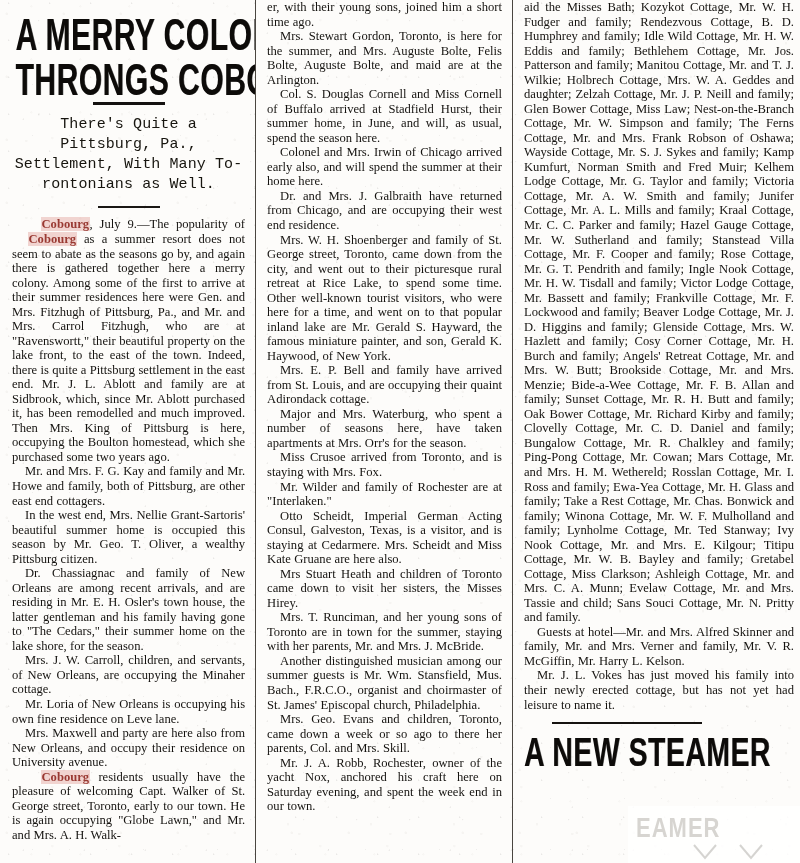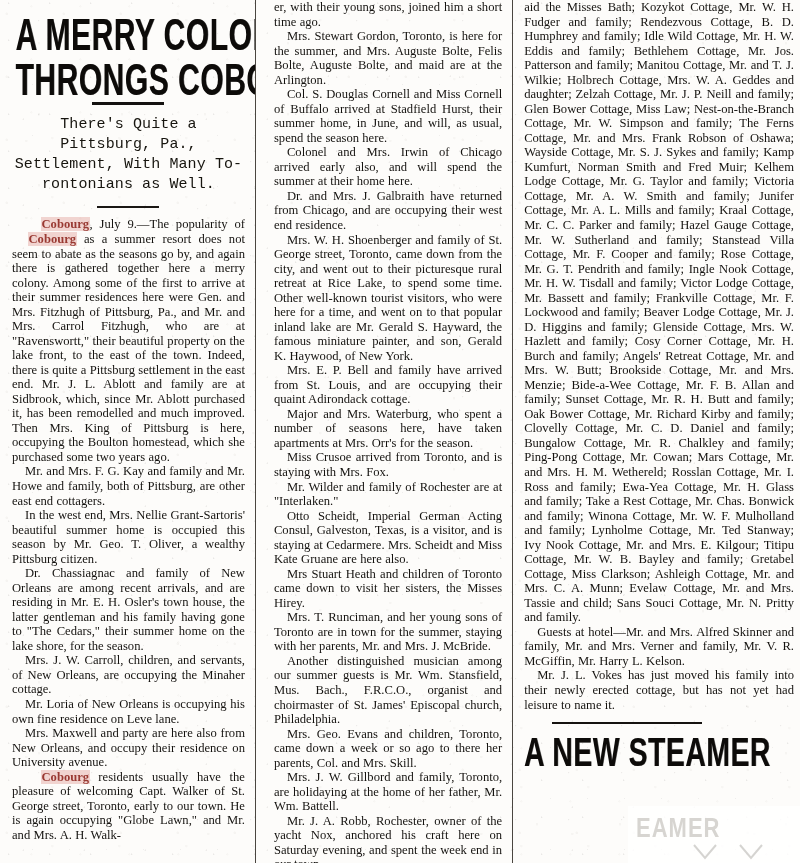--- a/index.html
+++ b/index.html
@@ -32,21 +32,21 @@
     height: 863px;
     box-sizing: border-box;
   }
 
   .col {
     box-sizing: border-box;
     overflow: hidden;
     position: relative;
   }
   .col-1 { width: 268px; padding: 4px 10px 0 12px; }
-  .col-2 { width: 270px; padding: 0 10px 0 18px; border-left: 1px solid #4a4640; }
+  .col-2 { width: 270px; padding: 0 10px 0 11px; border-left: 1px solid #4a4640; }
   .col-3 { width: 303px; padding: 0 6px 0 11px; border-left: 1px solid #4a4640; }
 
   
   .headline {
     font-family: "Liberation Sans", sans-serif;
     font-weight: 700;
     color: #0d0b09;
     text-align: center;
     line-height: 0.94;
     letter-spacing: 0.5px;
@@ -227,21 +227,20 @@
         <p>Mrs. W. H. Shoenberger and family of St. George street, Toronto, came down from the city, and went out to their picturesque rural retreat at Rice Lake, to spend some time. Other well-known tourist visitors, who were here for a time, and went on to that popular inland lake are Mr. Gerald S. Hayward, the famous miniature painter, and son, Gerald K. Haywood, of New York.</p>
         <p>Mrs. E. P. Bell and family have arrived from St. Louis, and are occupying their quaint Adirondack cottage.</p>
         <p>Major and Mrs. Waterburg, who spent a number of seasons here, have taken apartments at Mrs. Orr's for the season.</p>
         <p>Miss Crusoe arrived from Toronto, and is staying with Mrs. Fox.</p>
         <p>Mr. Wilder and family of Rochester are at "Interlaken."</p>
         <p>Otto Scheidt, Imperial German Acting Consul, Galveston, Texas, is a visitor, and is staying at Cedarmere. Mrs. Scheidt and Miss Kate Gruane are here also.</p>
         <p>Mrs Stuart Heath and children of Toronto came down to visit her sisters, the Misses Hirey.</p>
         <p>Mrs. T. Runciman, and her young sons of Toronto are in town for the summer, staying with her parents, Mr. and Mrs. J. McBride.</p>
         <p>Another distinguished musician among our summer guests is Mr. Wm. Stansfield, Mus. Bach., F.R.C.O., organist and choirmaster of St. James' Episcopal church, Philadelphia.</p>
         <p>Mrs. Geo. Evans and children, Toronto, came down a week or so ago to there her parents, Col. and Mrs. Skill.</p>
-        <p>Mrs. J. W. Gillbord and family, Toronto, are holidaying at the home of her father, Mr. Wm. Battell.</p>
         <p>Mr. J. A. Robb, Rochester, owner of the yacht Nox, anchored his craft here on Saturday evening, and spent the week end in our town.</p>
       </div>
     </div>
 
     <div class="col col-3">
       <div class="body-text">
         <p class="noindent">aid the Misses Bath; Kozykot Cottage, Mr. W. H. Fudger and family; Rendezvous Cottage, B. D. Humphrey and family; Idle Wild Cottage, Mr. H. W. Eddis and family; Bethlehem Cottage, Mr. Jos. Patterson and family; Manitou Cottage, Mr. and T. J. Wilkie; Holbrech Cottage, Mrs. W. A. Geddes and daughter; Zelzah Cottage, Mr. J. P. Neill and family; Glen Bower Cottage, Miss Law; Nest-on-the-Branch Cottage, Mr. W. Simpson and family; The Ferns Cottage, Mr. and Mrs. Frank Robson of Oshawa; Wayside Cottage, Mr. S. J. Sykes and family; Kamp Kumfurt, Norman Smith and Fred Muir; Kelhem Lodge Cottage, Mr. G. Taylor and family; Victoria Cottage, Mr. A. W. Smith and family; Junifer Cottage, Mr. A. L. Mills and family; Kraal Cottage, Mr. C. C. Parker and family; Hazel Gauge Cottage, Mr. W. Sutherland and family; Stanstead Villa Cottage, Mr. F. Cooper and family; Rose Cottage, Mr. G. T. Pendrith and family; Ingle Nook Cottage, Mr. H. W. Tisdall and family; Victor Lodge Cottage, Mr. Bassett and family; Frankville Cottage, Mr. F. Lockwood and family; Beaver Lodge Cottage, Mr. J. D. Higgins and family; Glenside Cottage, Mrs. W. Hazlett and family; Cosy Corner Cottage, Mr. H. Burch and family; Angels' Retreat Cottage, Mr. and Mrs. W. Butt; Brookside Cottage, Mr. and Mrs. Menzie; Bide-a-Wee Cottage, Mr. F. B. Allan and family; Sunset Cottage, Mr. R. H. Butt and family; Oak Bower Cottage, Mr. Richard Kirby and family; Clovelly Cottage, Mr. C. D. Daniel and family; Bungalow Cottage, Mr. R. Chalkley and family; Ping-Pong Cottage, Mr. Cowan; Mars Cottage, Mr. and Mrs. H. M. Wethereld; Rosslan Cottage, Mr. I. Ross and family; Ewa-Yea Cottage, Mr. H. Glass and family; Take a Rest Cottage, Mr. Chas. Bonwick and family; Winona Cottage, Mr. W. F. Mulholland and family; Lynholme Cottage, Mr. Ted Stanway; Ivy Nook Cottage, Mr. and Mrs. E. Kilgour; Titipu Cottage, Mr. W. B. Bayley and family; Gretabel Cottage, Miss Clarkson; Ashleigh Cottage, Mr. and Mrs. C. A. Munn; Evelaw Cottage, Mr. and Mrs. Tassie and child; Sans Souci Cottage, Mr. N. Pritty and family.</p>
         <p>Guests at hotel—Mr. and Mrs. Alfred Skinner and family, Mr. and Mrs. Verner and family, Mr. V. R. McGiffin, Mr. Harry L. Kelson.</p>
         <p>Mr. J. L. Vokes has just moved his family into their newly erected cottage, but has not yet had leisure to name it.</p>
       </div>

